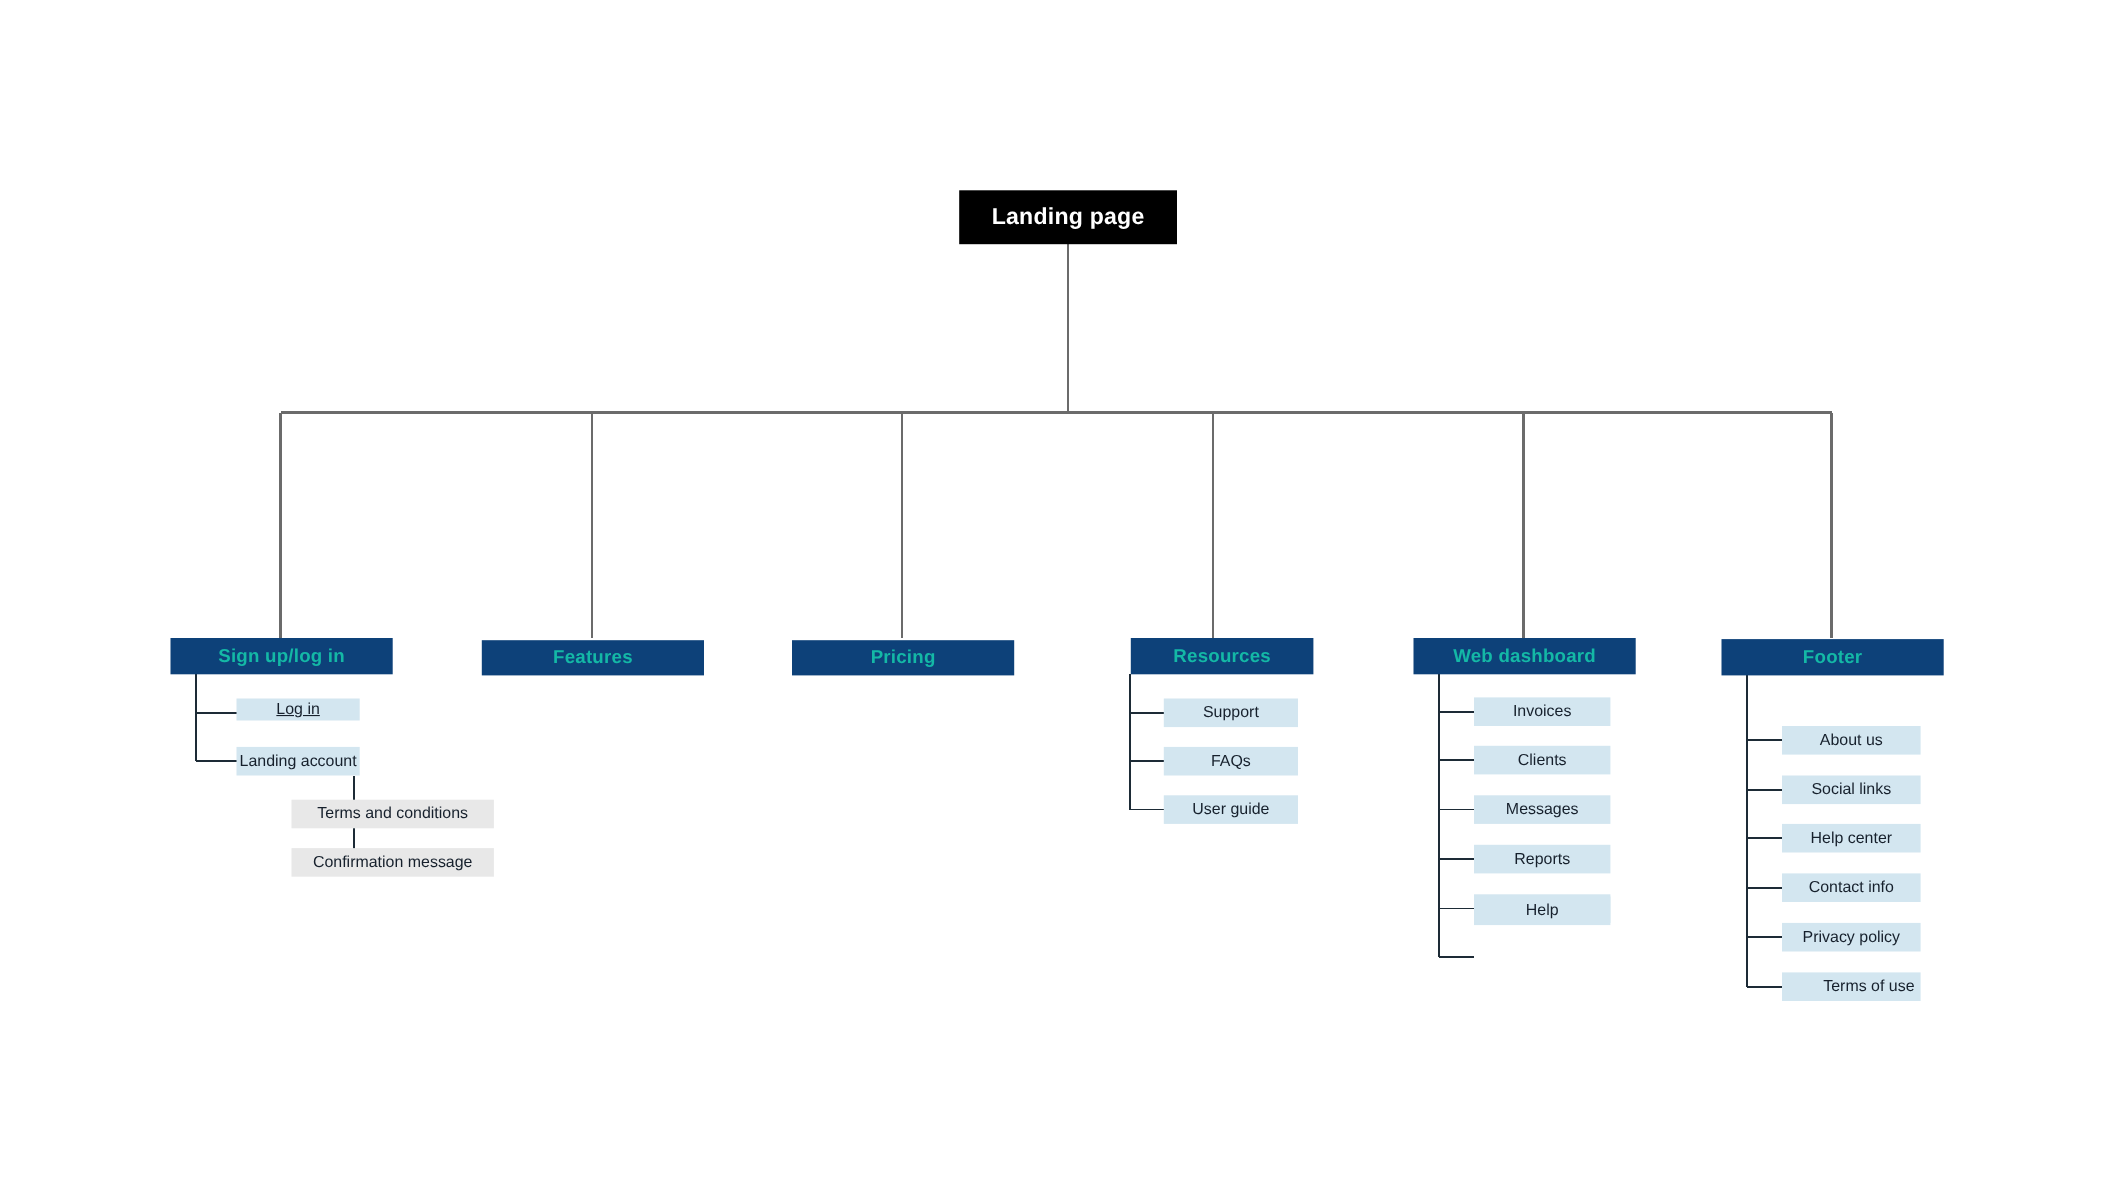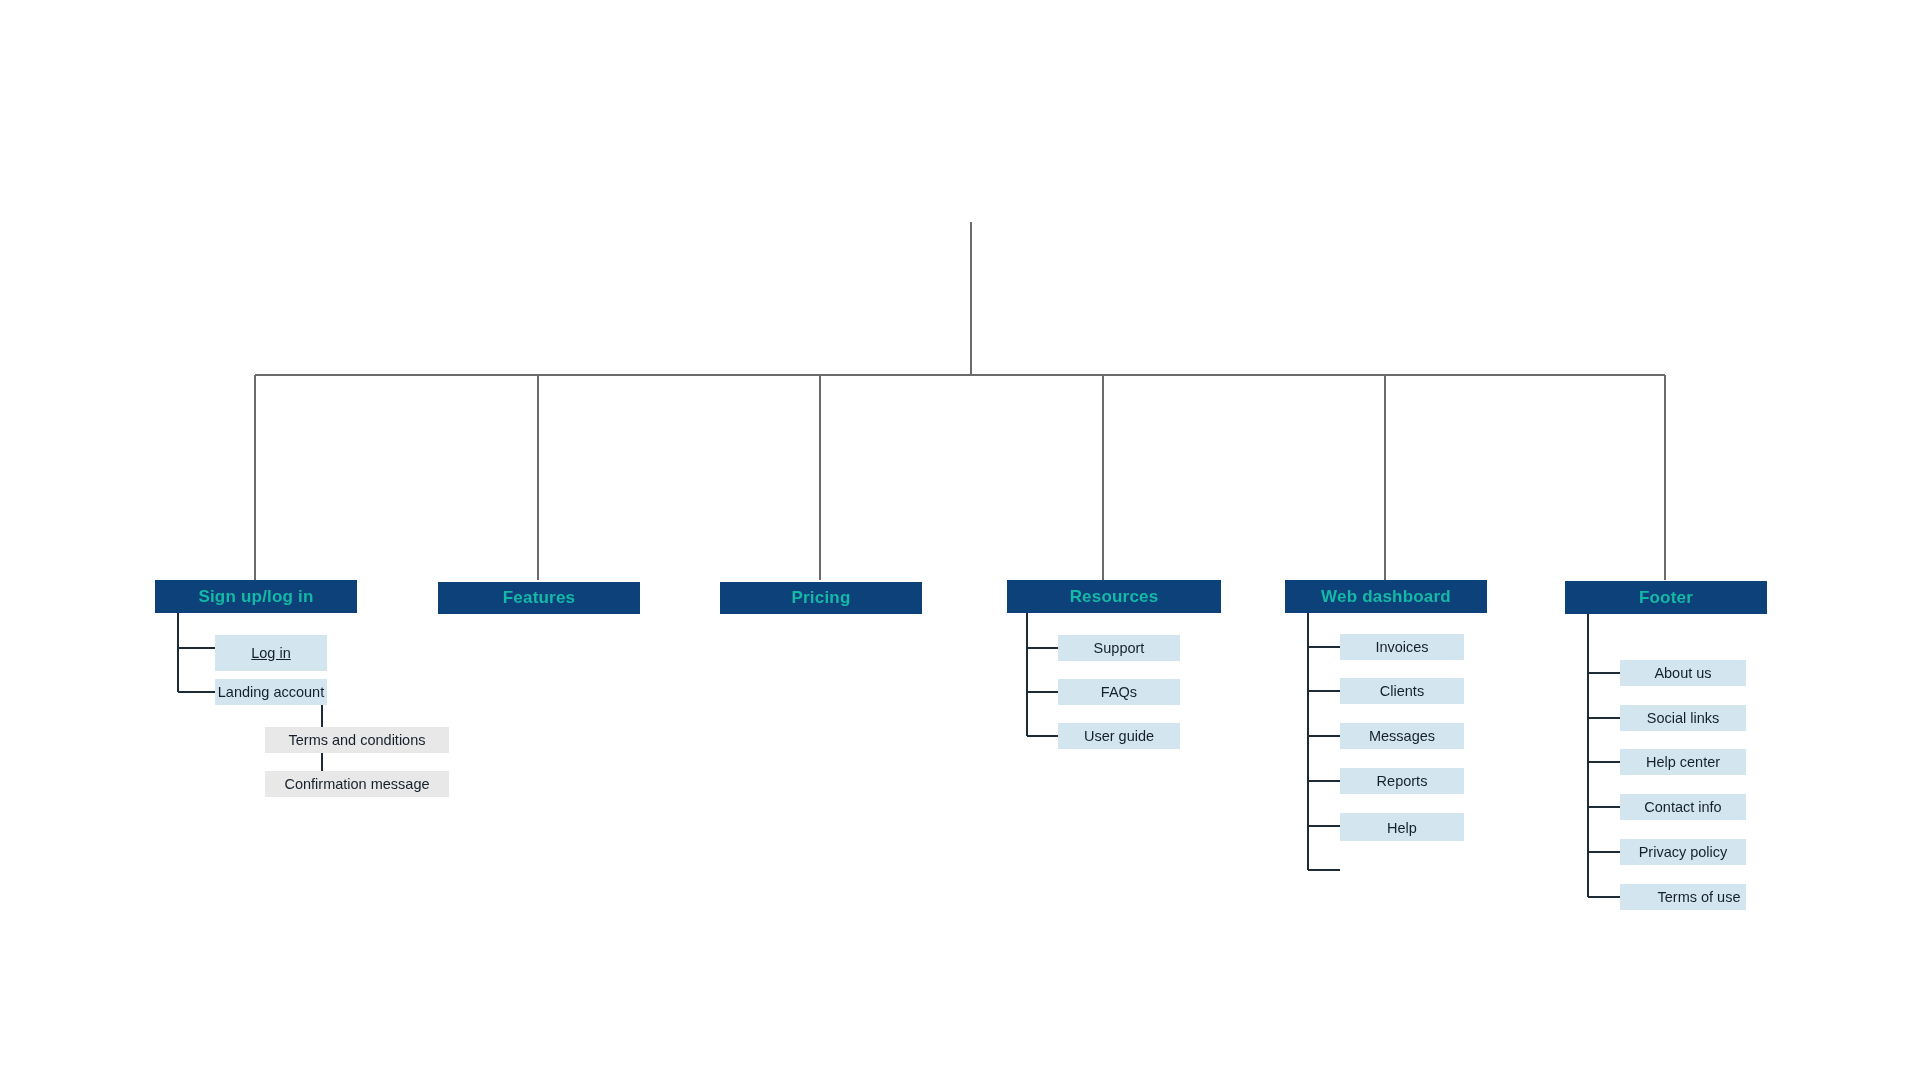--- a/index.html
+++ b/index.html
@@ -121,46 +121,49 @@
       <path d="M 1588 613 L 1588 897"></path>
       <path d="M 1588 673 L 1620 673"></path>
       <path d="M 1588 718 L 1620 718"></path>
       <path d="M 1588 762 L 1620 762"></path>
       <path d="M 1588 807 L 1620 807"></path>
       <path d="M 1588 852 L 1620 852"></path>
       <path d="M 1588 897 L 1620 897"></path>
     </g>
   </svg>
 
+  <div class="node root" style="left:872px; top:173px; width:198px; height:49px;">
+    <span>Landing page</span>
+  </div>
 
   <div class="node section" style="left:155px; top:580px; width:202px; height:33px;">
     <span>Sign up/log in</span>
   </div>
 
   <div class="node section" style="left:438px; top:582px; width:202px; height:32px;">
     <span>Features</span>
   </div>
 
   <div class="node section" style="left:720px; top:582px; width:202px; height:32px;">
     <span>Pricing</span>
   </div>
 
-  <div class="node section" style="left:1007px; top:580px; width:214px; height:33px;">
+  <div class="node section" style="left:1028px; top:580px; width:166px; height:33px;">
     <span>Resources</span>
   </div>
 
   <div class="node section" style="left:1285px; top:580px; width:202px; height:33px;">
     <span>Web dashboard</span>
   </div>
 
   <div class="node section" style="left:1565px; top:581px; width:202px; height:33px;">
     <span>Footer</span>
   </div>
 
-  <div class="node leaf" style="left:215px; top:635px; width:112px; height:36px;text-decoration:underline;">
+  <div class="node leaf" style="left:215px; top:635px; width:112px; height:20px;text-decoration:underline;">
     <span>Log in</span>
   </div>
 
   <div class="node leaf" style="left:215px; top:679px; width:112px; height:26px;">
     <span>Landing account</span>
   </div>
 
   <div class="node sub" style="left:265px; top:727px; width:184px; height:26px;">
     <span>Terms and conditions</span>
   </div>

